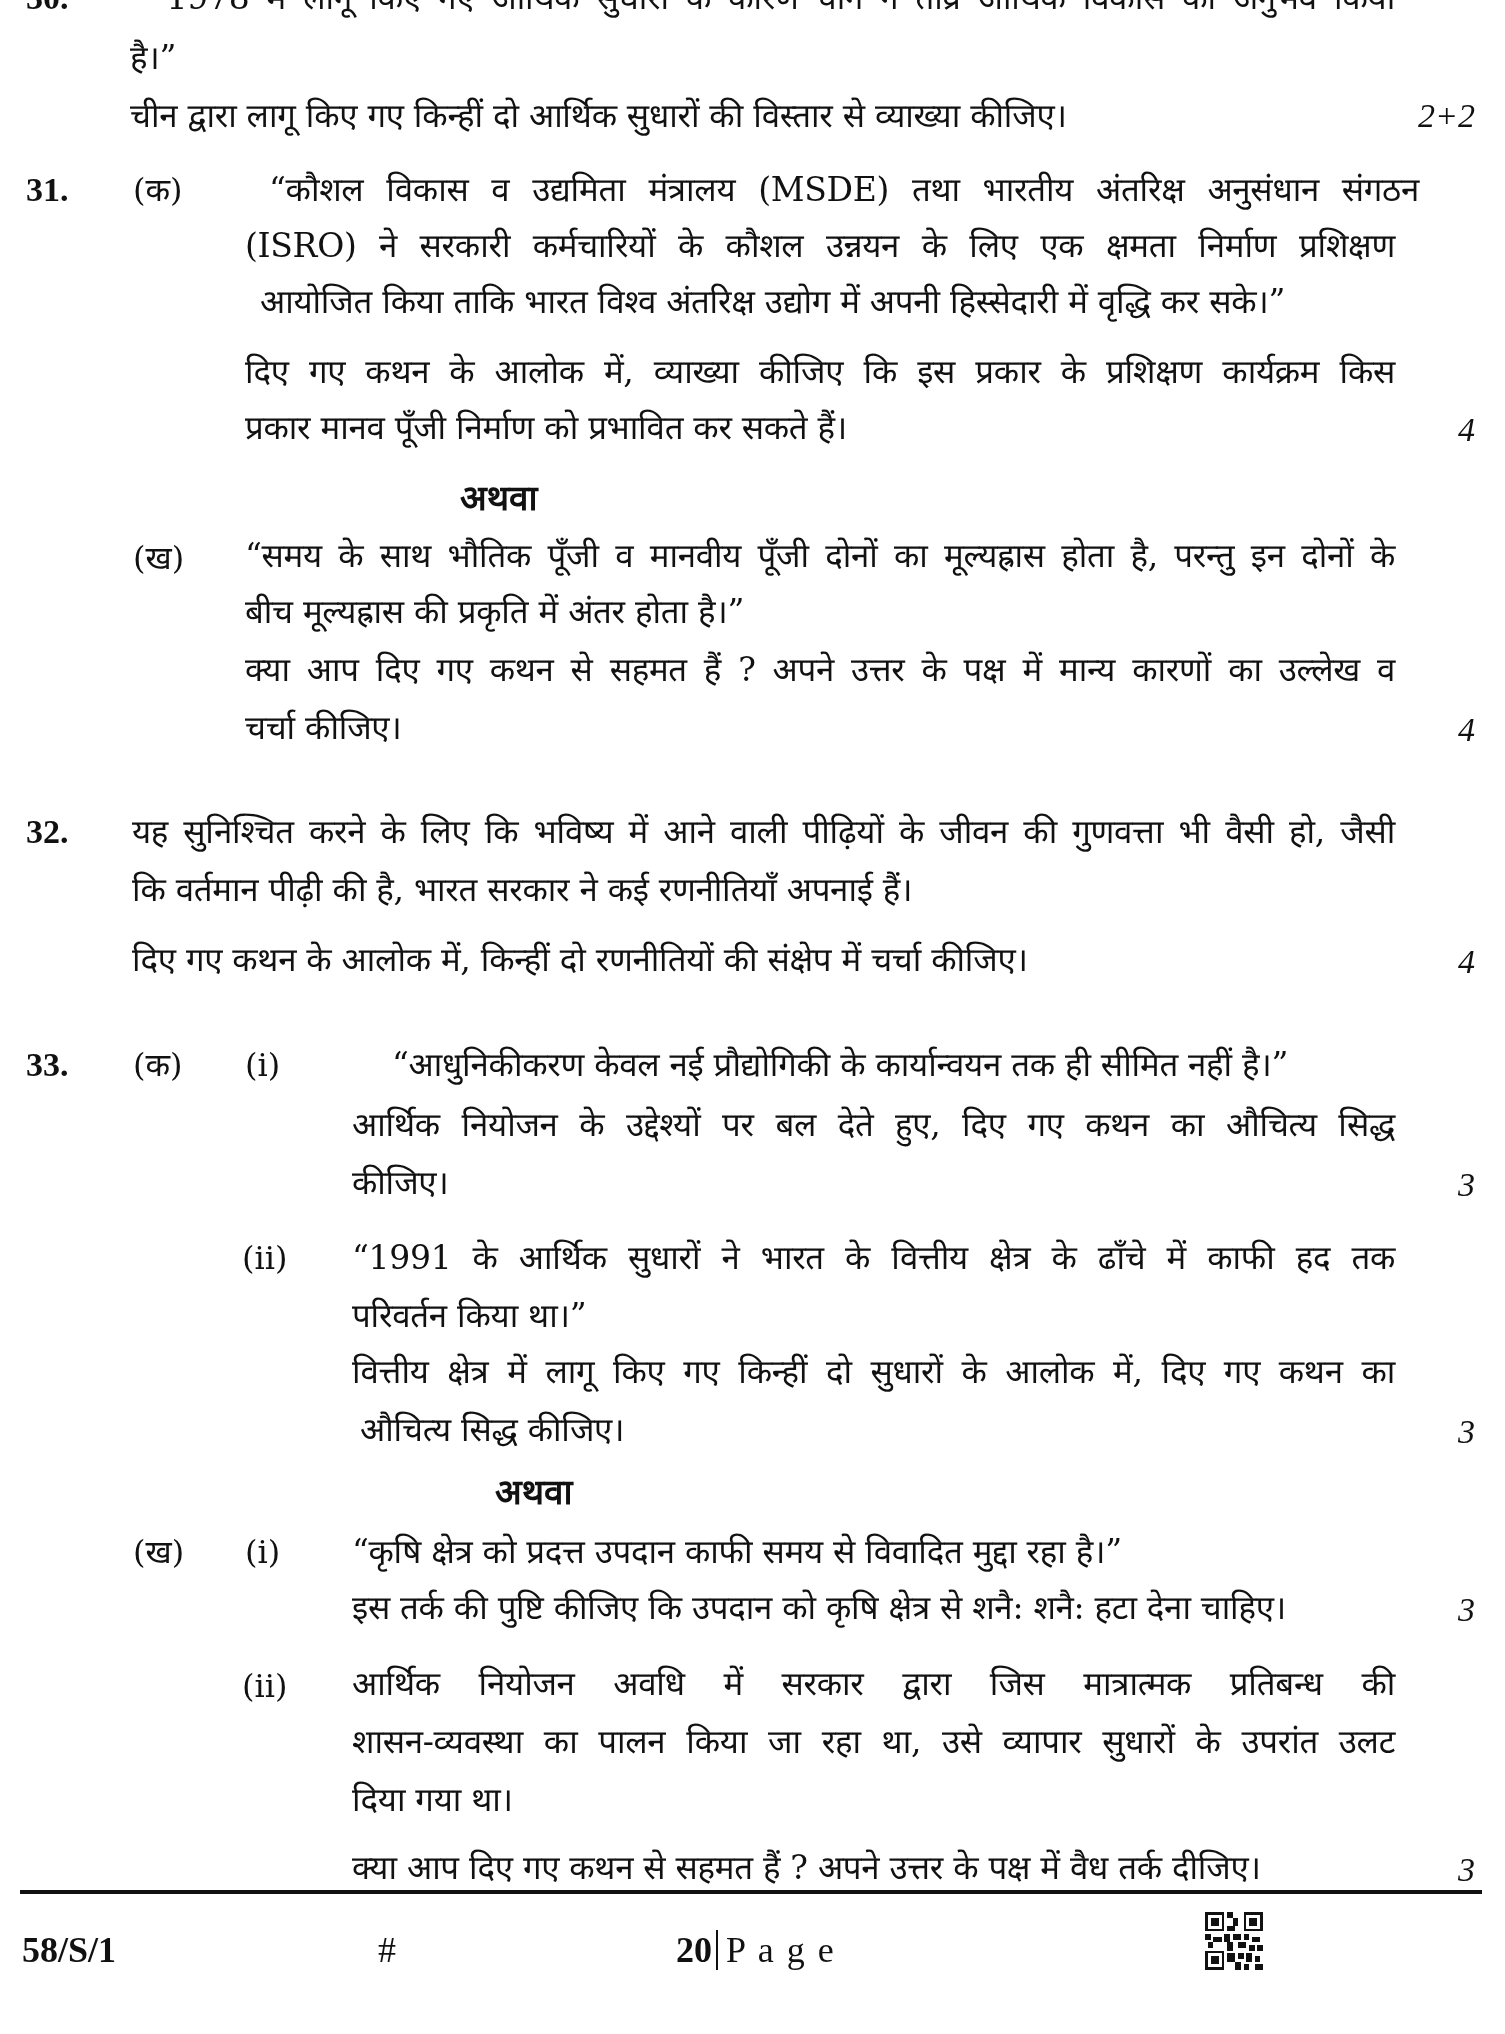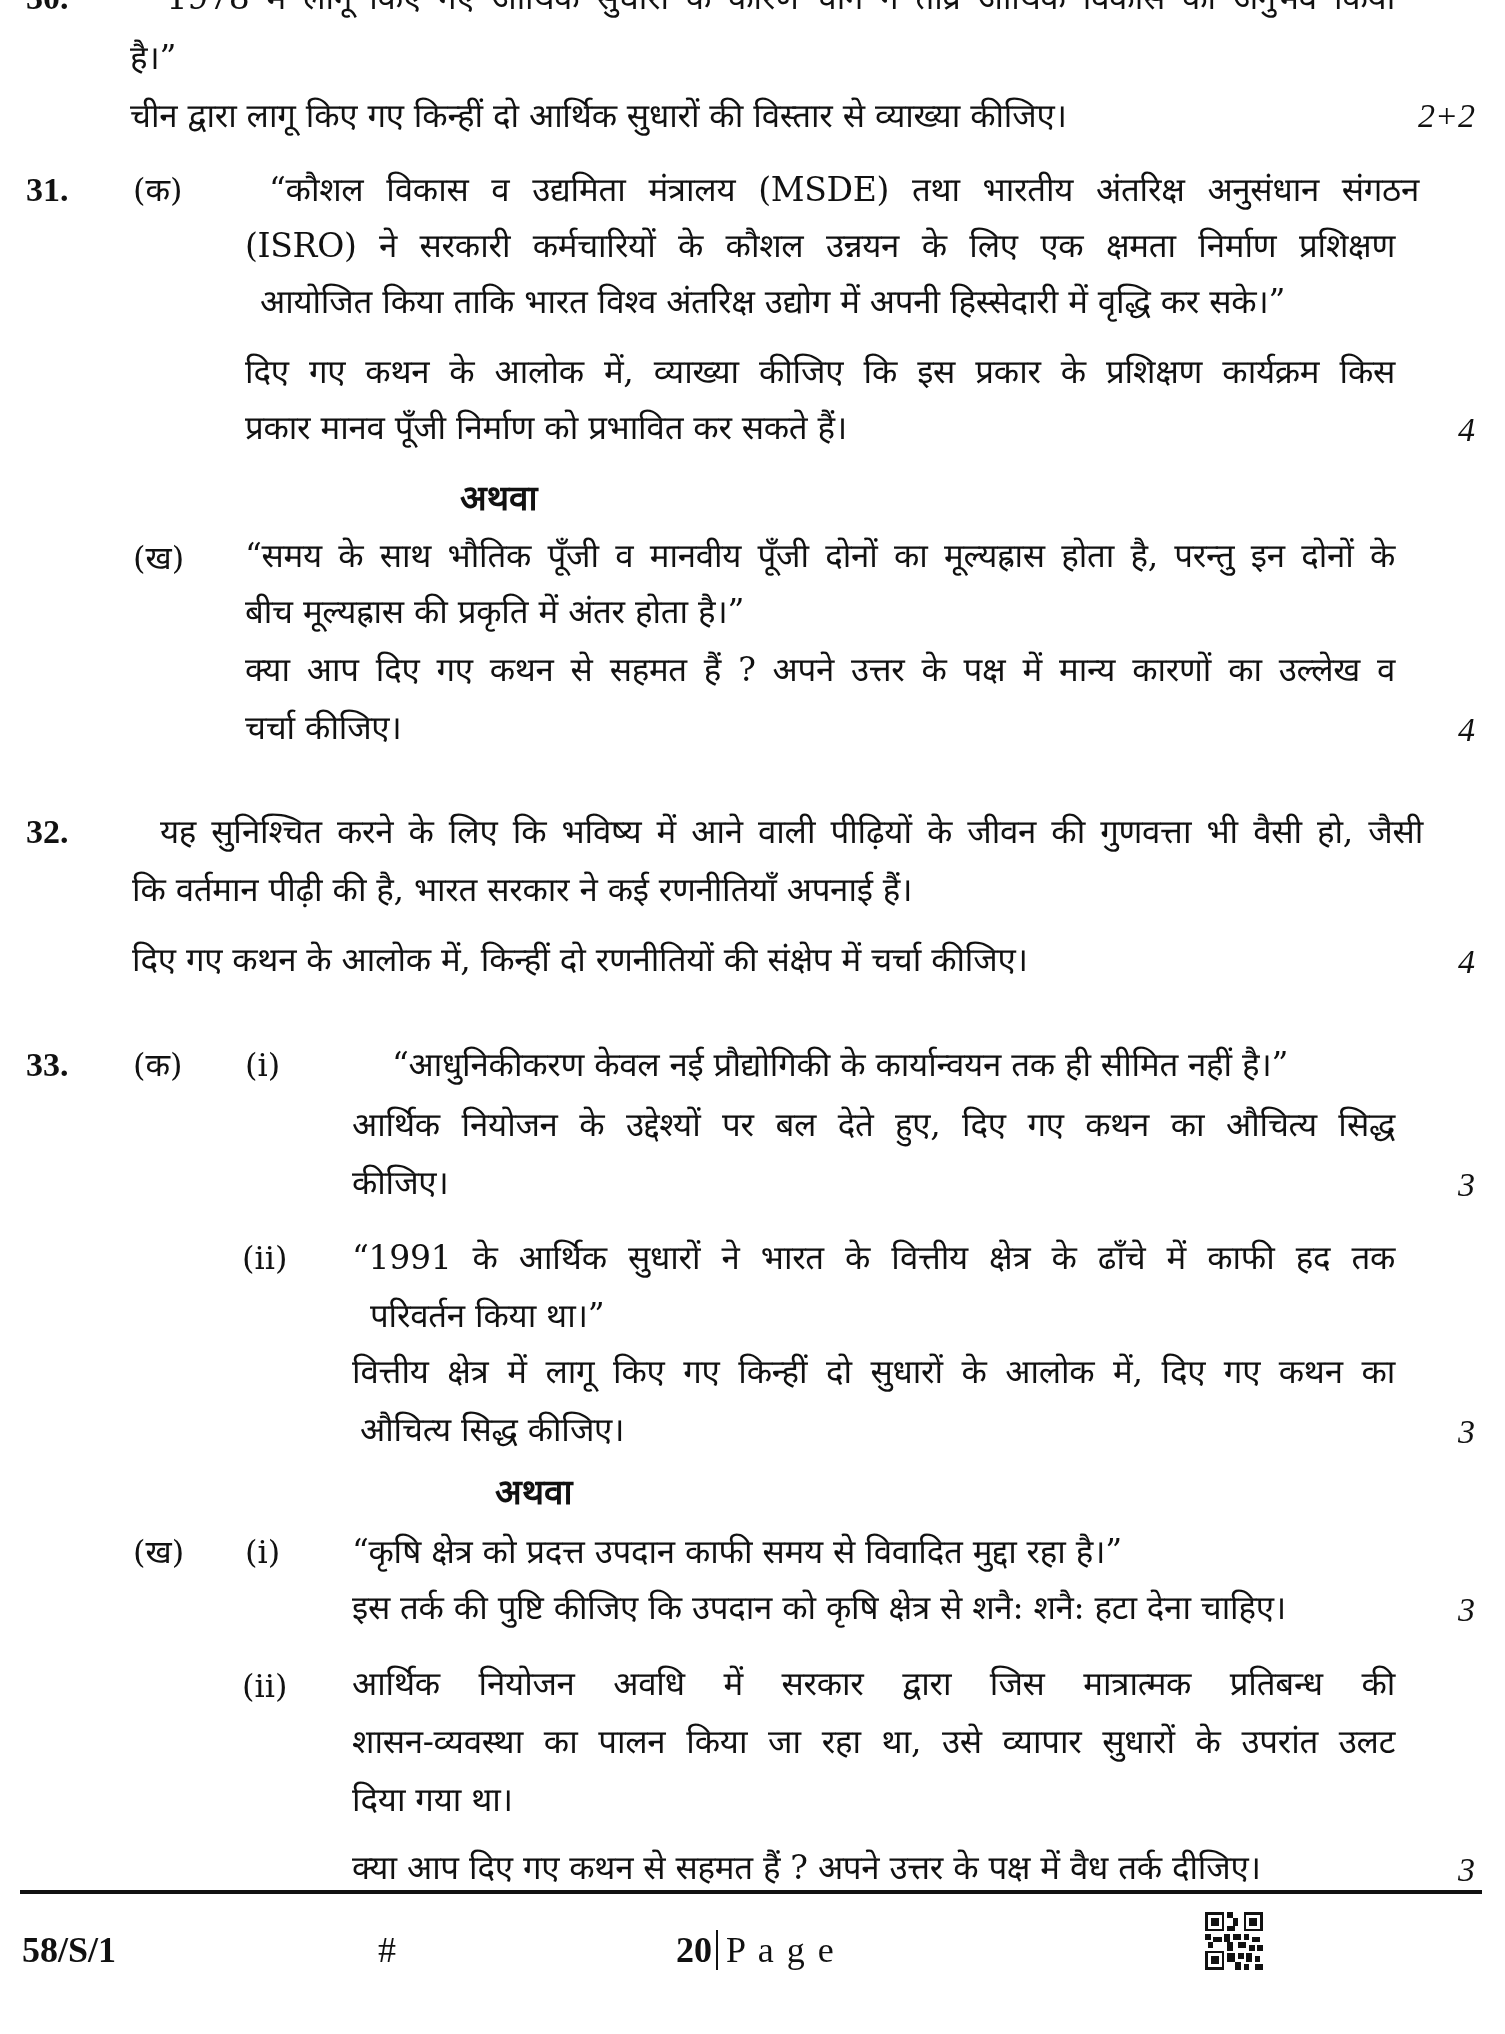--- a/index.html
+++ b/index.html
@@ -36,36 +36,36 @@
 <div class="athva" style="left:460px; top:478px;">अथवा</div>
 
 <div class="sub" style="left:133px; top:538px;">(ख)</div>
 <div class="ln just" style="left:245px; top:536px; width:1150px;">“समय के साथ भौतिक पूँजी व मानवीय पूँजी दोनों का मूल्यह्रास होता है, परन्तु इन दोनों के</div>
 <div class="ln" style="left:245px; top:592px;">बीच मूल्यह्रास की प्रकृति में अंतर होता है।”</div>
 <div class="ln just" style="left:245px; top:650px; width:1150px;">क्या आप दिए गए कथन से सहमत हैं ? अपने उत्तर के पक्ष में मान्य कारणों का उल्लेख व</div>
 <div class="ln" style="left:245px; top:708px;">चर्चा कीजिए।</div>
 <div class="marks" style="top:710px;">4</div>
 
 <div class="qnum" style="left:26px; top:812px;">32.</div>
-<div class="ln just" style="left:132px; top:812px; width:1263px;margin-left:28px;">यह सुनिश्चित करने के लिए कि भविष्य में आने वाली पीढ़ियों के जीवन की गुणवत्ता भी वैसी हो, जैसी</div>
+<div class="ln just" style="left:132px; top:812px; width:1263px;">यह सुनिश्चित करने के लिए कि भविष्य में आने वाली पीढ़ियों के जीवन की गुणवत्ता भी वैसी हो, जैसी</div>
 <div class="ln" style="left:132px; top:870px;">कि वर्तमान पीढ़ी की है, भारत सरकार ने कई रणनीतियाँ अपनाई हैं।</div>
 <div class="ln" style="left:132px; top:940px;">दिए गए कथन के आलोक में, किन्हीं दो रणनीतियों की संक्षेप में चर्चा कीजिए।</div>
 <div class="marks" style="top:942px;">4</div>
 
 <div class="qnum" style="left:26px; top:1045px;">33.</div>
 <div class="sub" style="left:133px; top:1045px;">(क)</div>
 <div class="sub" style="left:245px; top:1045px;">(i)</div>
 <div class="ln" style="left:352px; top:1045px;margin-left:40px;">“आधुनिकीकरण केवल नई प्रौद्योगिकी के कार्यान्वयन तक ही सीमित नहीं है।”</div>
 <div class="ln just" style="left:352px; top:1105px; width:1043px;">आर्थिक नियोजन के उद्देश्यों पर बल देते हुए, दिए गए कथन का औचित्य सिद्ध</div>
 <div class="ln" style="left:352px; top:1163px;">कीजिए।</div>
 <div class="marks" style="top:1165px;">3</div>
 
 <div class="sub" style="left:242px; top:1238px;">(ii)</div>
 <div class="ln just" style="left:352px; top:1238px; width:1043px;">“1991 के आर्थिक सुधारों ने भारत के वित्तीय क्षेत्र के ढाँचे में काफी हद तक</div>
-<div class="ln" style="left:370px; top:1296px;">परिवर्तन किया था।”</div>
+<div class="ln" style="left:352px; top:1296px;">परिवर्तन किया था।”</div>
 <div class="ln just" style="left:352px; top:1352px; width:1043px;">वित्तीय क्षेत्र में लागू किए गए किन्हीं दो सुधारों के आलोक में, दिए गए कथन का</div>
 <div class="ln" style="left:352px; top:1410px;margin-left:8px;">औचित्य सिद्ध कीजिए।</div>
 <div class="marks" style="top:1412px;">3</div>
 
 <div class="athva" style="left:495px; top:1472px;">अथवा</div>
 
 <div class="sub" style="left:133px; top:1532px;">(ख)</div>
 <div class="sub" style="left:245px; top:1532px;">(i)</div>
 <div class="ln" style="left:352px; top:1532px;">“कृषि क्षेत्र को प्रदत्त उपदान काफी समय से विवादित मुद्दा रहा है।”</div>
 <div class="ln" style="left:352px; top:1588px;">इस तर्क की पुष्टि कीजिए कि उपदान को कृषि क्षेत्र से शनै: शनै: हटा देना चाहिए।</div>

